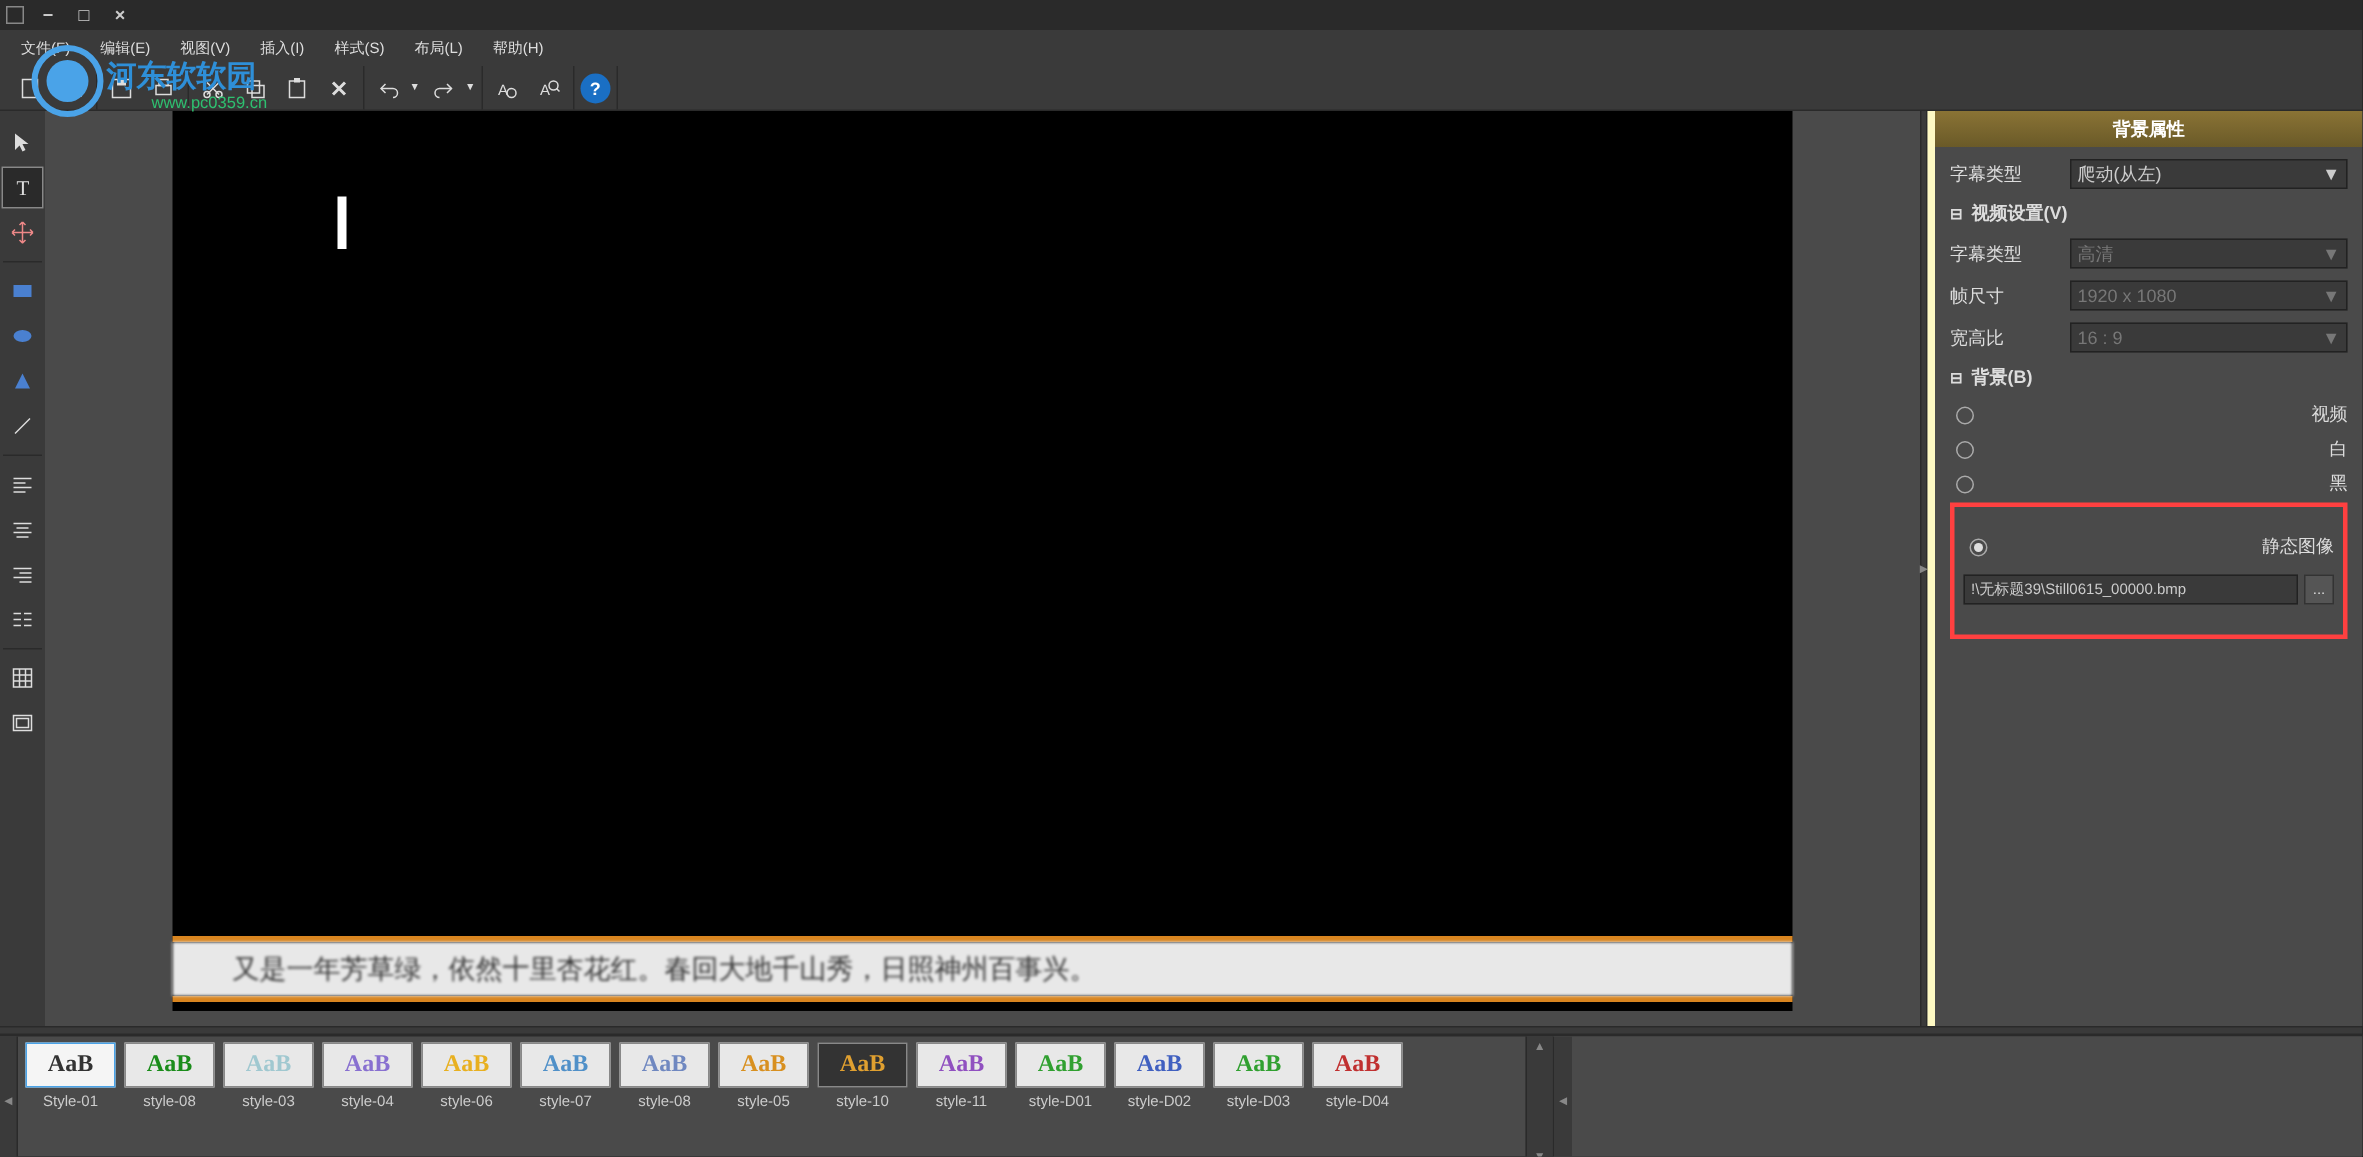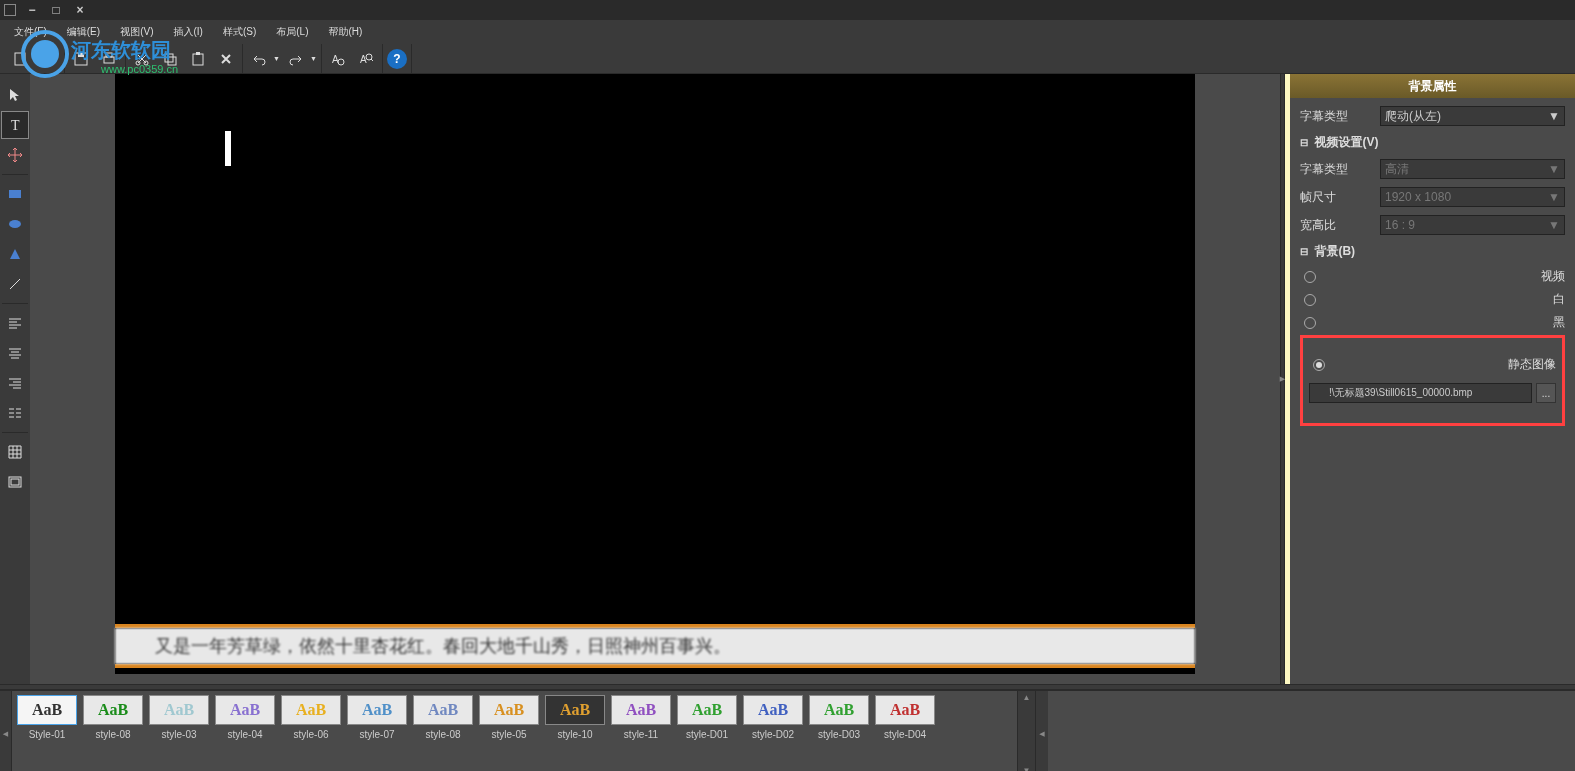--- a/index.html
+++ b/index.html
@@ -55,21 +55,21 @@
 .prop-select { flex: 1; background: #3a3a3a; border: 1px solid #222; color: #ccc; padding: 2px 4px; font-size: 12px; display: flex; justify-content: space-between; align-items: center; height: 20px; }
 .prop-select.dis { color: #777; }
 .prop-input { flex: 1; background: #3a3a3a; border: 1px solid #222; color: #777; padding: 2px 4px; height: 20px; text-align: right; font-size: 11px; }
 .section-header { display: flex; align-items: center; color: #ddd; margin: 6px 0 8px; font-weight: bold; }
 .section-header::before { content: '⊟'; margin-right: 6px; font-size: 10px; }
 .radio-row { display: flex; align-items: center; margin: 6px 0 6px 4px; color: #ddd; justify-content: space-between; }
 .radio-circle { width: 12px; height: 12px; border: 1px solid #aaa; border-radius: 50%; margin-right: 8px; display: flex; align-items: center; justify-content: center; }
 .radio-circle.sel::after { content: ''; width: 6px; height: 6px; background: #ddd; border-radius: 50%; }
 .highlight-box { border: 3px solid #ff4040; padding: 12px 6px 20px; margin-top: 4px; }
 .path-row { display: flex; align-items: center; margin-top: 10px; gap: 4px; }
-.path-input { flex: 1; background: #3a3a3a; border: 1px solid #222; color: #ccc; padding: 2px 19px; font-size: 10px; height: 20px; overflow: hidden; }
+.path-input { flex: 1; background: #3a3a3a; border: 1px solid #222; color: #ccc; padding: 2px 4px; font-size: 10px; height: 20px; overflow: hidden; }
 .browse-btn { width: 20px; height: 20px; background: #555; border: 1px solid #333; color: #ddd; display: flex; align-items: center; justify-content: center; font-size: 10px; }
 
 .bottom-panel { display: flex; background: #4a4a4a; border-top: 1px solid #2a2a2a; height: 87px; }
 .bottom-collapse { height: 6px; background: #3a3a3a; border-top: 1px solid #2a2a2a; border-bottom: 1px solid #2a2a2a; }
 .bottom-left-toggle { width: 12px; background: #3a3a3a; border-right: 1px solid #2a2a2a; display: flex; align-items: center; justify-content: center; }
 .bottom-left-toggle::after { content: '◀'; font-size: 7px; color: #888; }
 
 .styles-strip { flex: 1; display: flex; padding: 4px; gap: 4px; overflow: hidden; }
 .style-item { width: 62px; display: flex; flex-direction: column; align-items: center; }
 .style-preview { width: 60px; height: 30px; background: #e8e8e8; border: 1px solid #888; display: flex; align-items: center; justify-content: center; font-size: 16px; font-weight: bold; font-family: Georgia, serif; }

